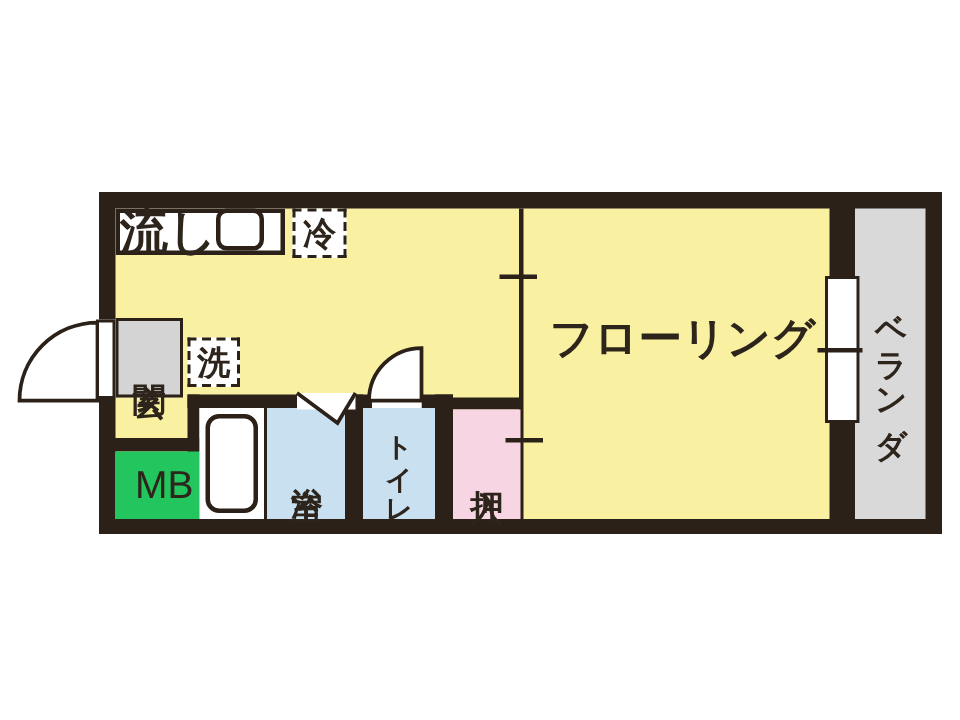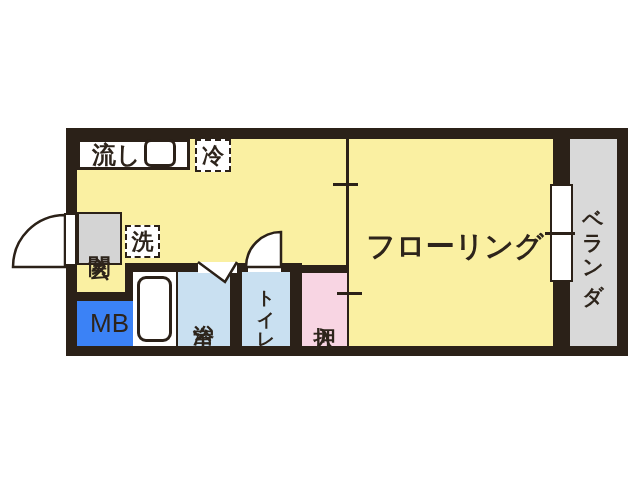--- a/index.html
+++ b/index.html
@@ -17,21 +17,21 @@
   .w-bath-a{left:59px;top:135px;width:74px;height:9px;}
   .w-bath-b{left:171px;top:135px;width:11px;height:9px;}
   .w-bath-c{left:215px;top:135px;width:21px;height:9px;}
   .w-mb-top{left:0px;top:164px;width:67px;height:9px;}
   .w-tub-left{left:59px;top:135px;width:8px;height:83px;}
   .w-bath-toilet{left:164px;top:135px;width:12px;height:83px;}
   .w-toilet-closet{left:224px;top:135px;width:12px;height:83px;}
   .w-closet-top{left:236px;top:137px;width:45px;height:8px;}
   .w-partition{left:280px;top:11px;width:3px;height:207px;}
   
-  .mb-room{left:11px;top:173px;width:65px;height:45px;background:#3b82f6;display:flex;align-items:center;justify-content:center;}
+  .mb-room{left:11px;top:173px;width:65px;height:45px;background:#22c55e;display:flex;align-items:center;justify-content:center;}
   .tub-room{left:67px;top:144px;width:43px;height:74px;background:#ffffff;}
   .tub-divider{left:110px;top:144px;width:2px;height:74px;background:#2b2118;}
   .bathtub{left:71px;top:148px;width:35px;height:66px;background:#ffffff;border:3px solid #2b2118;border-radius:9px;}
   .bathroom{left:112px;top:144px;width:52px;height:74px;background:#c9e0f1;display:flex;align-items:center;justify-content:center;}
   .toilet{left:176px;top:144px;width:48px;height:74px;background:#c9e0f1;display:flex;align-items:center;justify-content:center;}
   .closet{left:236px;top:145px;width:45px;height:73px;background:#f8d5e3;display:flex;align-items:center;justify-content:center;}
   .genkan{left:11px;top:84px;width:45px;height:53px;background:#d4d4d4;border:2px solid #2b2118;display:flex;align-items:center;justify-content:center;}
   
   .sink-counter{left:11px;top:11px;width:113px;height:31px;background:#ffffff;border:3px solid #2b2118;display:flex;align-items:center;}
   .sink-basin{left:78px;top:11px;width:32px;height:28px;background:#ffffff;border:3px solid #2b2118;border-radius:7px;}
@@ -42,30 +42,30 @@
   .toilet-open{left:182px;top:135px;width:33px;height:9px;background:#ffffff;}
   .bathv-gap{left:132px;top:134px;width:39px;height:11px;background:#ffffff;}
   .window{left:484px;top:56px;width:23px;height:98px;background:#ffffff;border:2px solid #2b2118;}
   .tick{background:#2b2118;height:3px;}
   .tick-window{left:479px;top:104px;width:30px;}
   .tick-part1{left:267px;top:55px;width:25px;}
   .tick-part2{left:271px;top:164px;width:25px;}
   
   .lbl{font-weight:600;color:#2d241b;}
   .vtext{writing-mode:vertical-rl;text-orientation:upright;letter-spacing:1px;line-height:1;}
-  .sink-lbl{font-size:24px;padding-left:12px;}
+  .sink-lbl{font-size:32px;padding-left:0;}
   .fixture-lbl{font-size:22px;}
   .mb-lbl{font-size:26px;font-weight:500;letter-spacing:0px;}
   .genkan-lbl{font-size:22px;}
   .bath-lbl{font-size:21px;}
   .toilet-lbl{font-size:18px;}
   .closet-lbl{font-size:22px;}
   .veranda-lbl{position:absolute;left:50%;top:56px;transform:translateX(-50%);font-size:21px;}
   .flooring{left:289px;top:80px;width:200px;text-align:center;font-size:29px;line-height:37px;font-weight:600;}
-  .flooring span{display:block;margin-top:20px;}
+  .flooring span{display:block;}
   svg{position:absolute;overflow:visible;}
 </style>
 </head>
 <body>
 
 <div class="canvas">
   <div class="plan">
 
     <div class="abs floor-yellow"></div>
     <div class="abs veranda">

